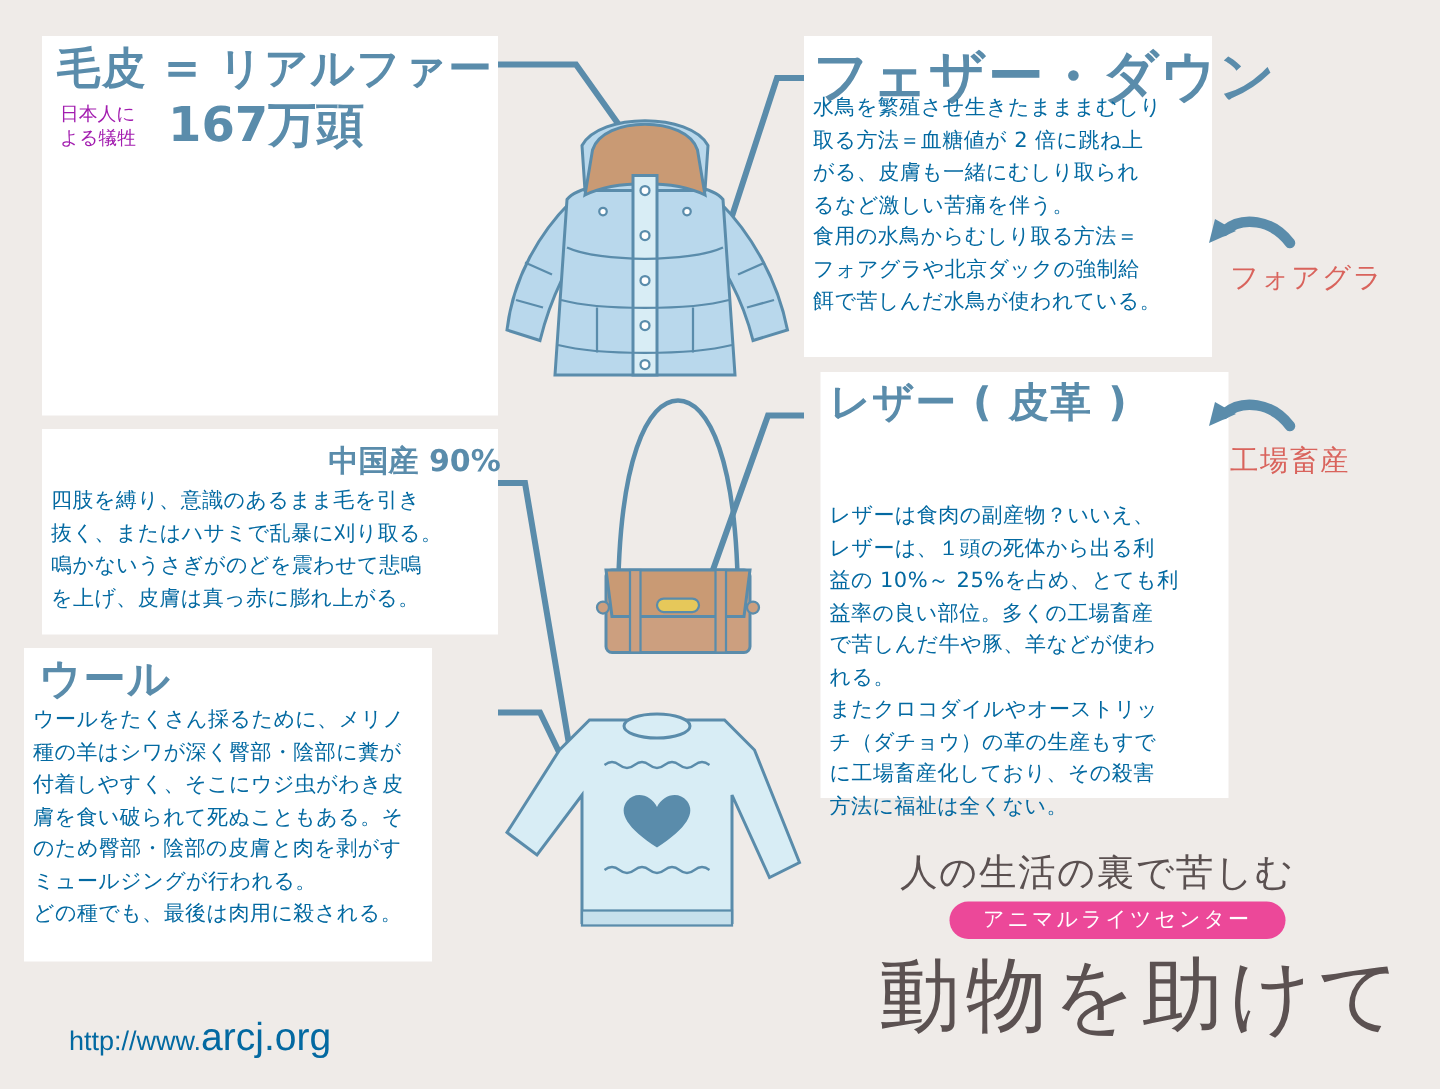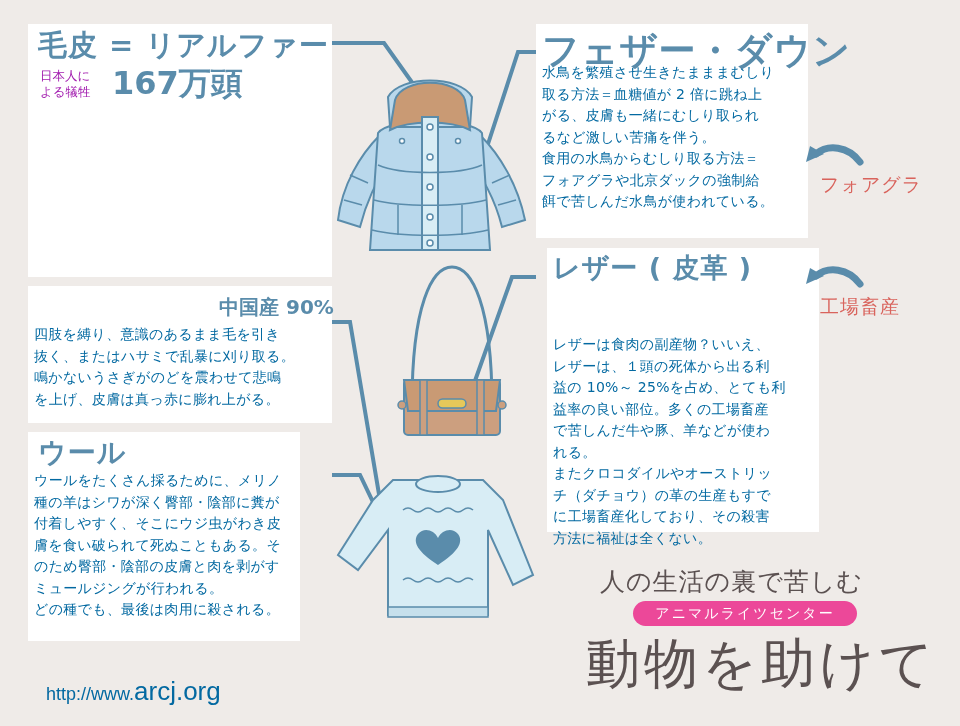--- a/index.html
+++ b/index.html
@@ -24,21 +24,21 @@
 </div>
 
 <div class="box" style="left:28px;top:286px;width:304px;height:137px;">
   <div class="title" style="left:172px;top:8px;font-size:20px;letter-spacing:0;margin-left:19px;">中国産 90%</div>
   <div class="body-text" style="left:6px;top:38px;width:296px;">四肢を縛り、意識のあるまま毛を引き
 抜く、またはハサミで乱暴に刈り取る。
 鳴かないうさぎがのどを震わせて悲鳴
 を上げ、皮膚は真っ赤に膨れ上がる。</div>
 </div>
 
-<div class="box" style="left:28px;top:432px;width:272px;height:209px;">
+<div class="box" style="left:16px;top:432px;width:272px;height:209px;">
   <div class="title" style="left:10px;top:2px;font-size:28px;">ウール</div>
   <div class="body-text" style="left:6px;top:38px;width:296px;">ウールをたくさん採るために、メリノ
 種の羊はシワが深く臀部・陰部に糞が
 付着しやすく、そこにウジ虫がわき皮
 膚を食い破られて死ぬこともある。そ
 のため臀部・陰部の皮膚と肉を剥がす
 ミュールジングが行われる。
 どの種でも、最後は肉用に殺される。</div>
 </div>
 

